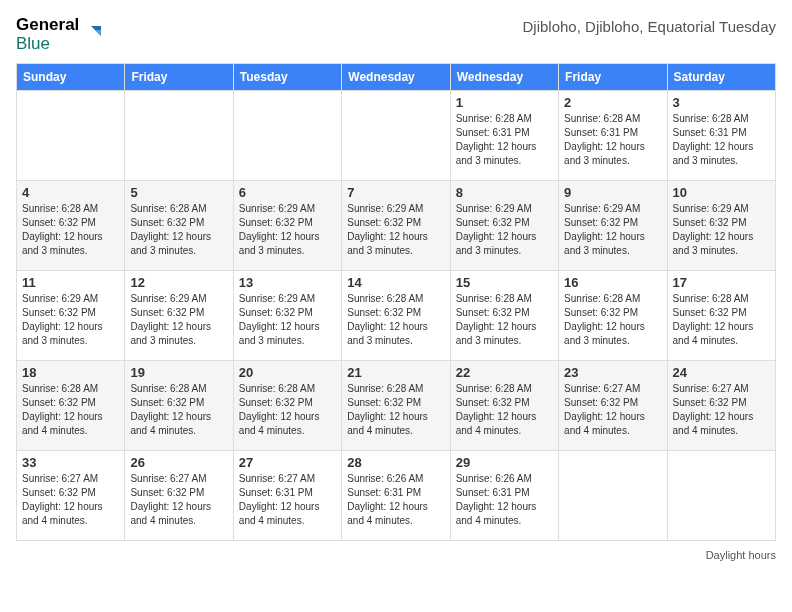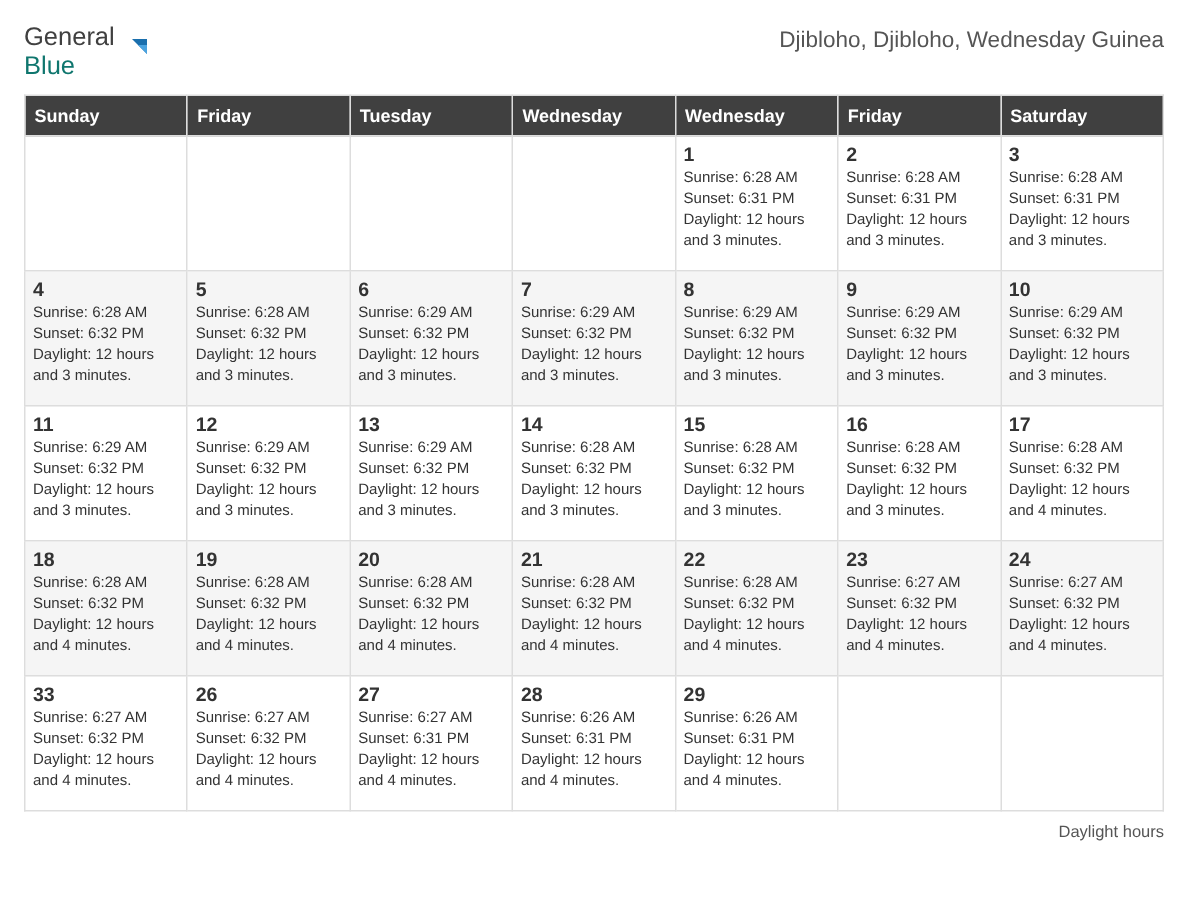--- a/index.html
+++ b/index.html
@@ -34,21 +34,21 @@
       font-size: 15px;
       color: #555;
       margin-top: 2px;
     }
     .calendar-table {
       width: 100%;
       border-collapse: collapse;
       font-size: 11px;
     }
     .calendar-table th {
-      background: #404040;
+      background: #3b82f6;
       color: #fff;
       text-align: left;
       padding: 6px 6px;
       font-size: 12px;
       font-weight: bold;
       border: 1px solid #ddd;
     }
     .calendar-table td {
       border: 1px solid #ddd;
       vertical-align: top;
@@ -82,30 +82,30 @@
       color: #555;
       text-align: right;
     }
   </style>
 </head>
 <body>
 
 <div class="header-area">
   <div class="logo">
     <div style="line-height:1.1;">
-      <span style="font-size:17px;font-weight:normal;color:#404040;">General</span><br>
+      <span style="font-size:17px;font-weight:bold;color:#000000;">General</span><br>
       <span style="font-size:17px;font-weight:normal;color:#0f766e;">Blue</span>
     </div>
     <svg width="22" height="22" viewBox="0 0 22 22">
       <polygon points="8,2 18,2 18,12" fill="#1a6fad"></polygon>
       <polygon points="12,6 18,6 18,12" fill="#4aa3e0"></polygon>
     </svg>
   </div>
   <div class="title-area">
-    <div class="location-title">Djibloho, Djibloho, Wednesday Guinea</div>
+    <div class="location-title">Djibloho, Djibloho, Equatorial Tuesday</div>
   </div>
 </div>
 
 <table class="calendar-table">
   <thead>
     <tr>
     <th>Sunday</th>
         <th>Friday</th>
         <th>Tuesday</th>
         <th>Wednesday</th>

